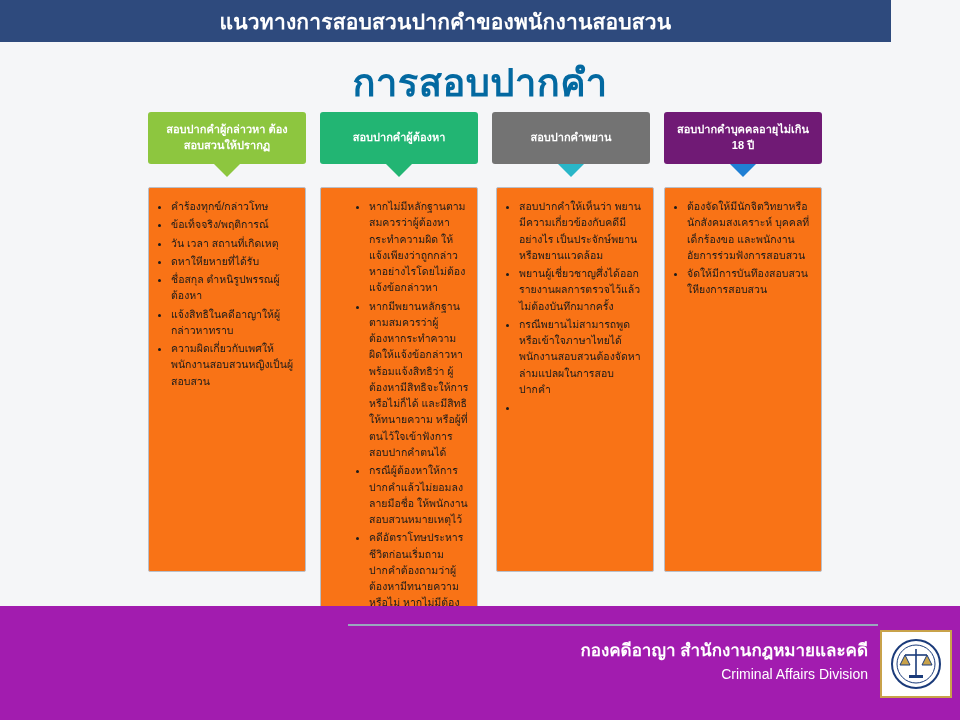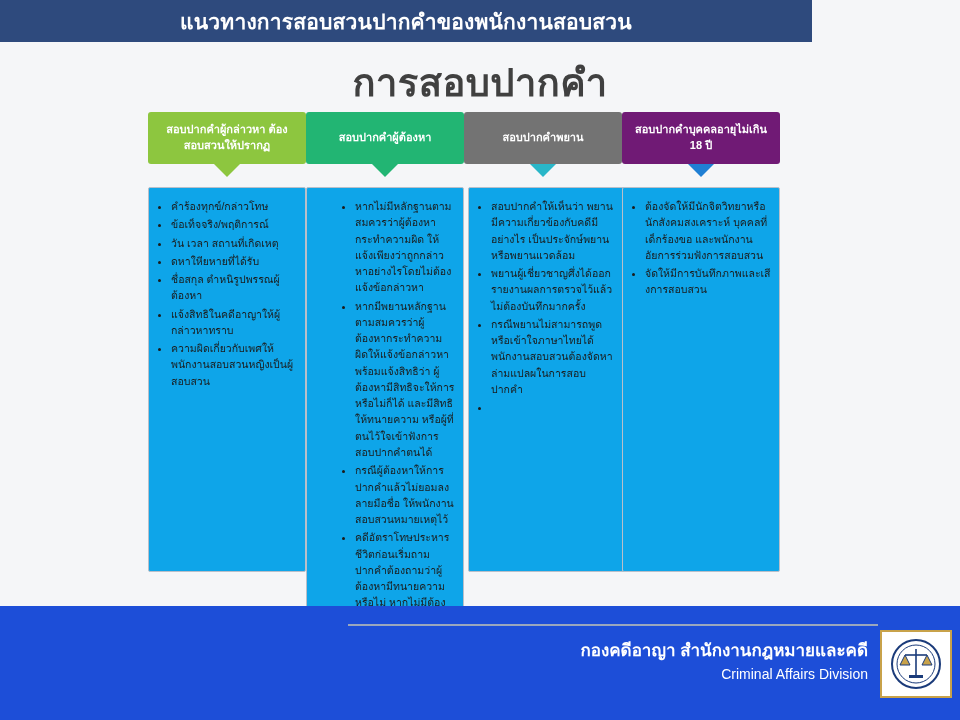--- a/index.html
+++ b/index.html
@@ -19,21 +19,21 @@
     width: 960px;
     height: 720px;
     background: #f5f6f8;
     overflow: hidden;
   }
   
   .header-bar {
     position: absolute;
     left: 0;
     top: 0;
-    width: 812px;
+    width: 891px;
     height: 42px;
     background: #2e4a7d;
     display: flex;
     align-items: center;
     justify-content: center;
   }
   .header-title {
     color: #ffffff;
     font-size: 21px;
     font-weight: bold;
@@ -42,30 +42,31 @@
   }
   
   .main-title {
     position: absolute;
     left: 0;
     top: 52px;
     width: 960px;
     text-align: center;
     font-size: 38px;
     font-weight: bold;
-    color: #404040;
+    color: #0369a1;
     letter-spacing: 0.5px;
   }
   
   .columns {
     position: absolute;
     left: 148px;
     top: 112px;
     width: 620px;
     display: flex;
+    gap: 14px;
   }
   .column {
     width: 158px;
     display: flex;
     flex-direction: column;
     align-items: center;
   }
   .col-header {
     width: 158px;
     min-height: 52px;
@@ -87,21 +88,21 @@
     height: 0;
     border-left: 13px solid transparent;
     border-right: 13px solid transparent;
     border-top-width: 13px;
     border-top-style: solid;
     margin-bottom: 10px;
   }
   .col-body {
     width: 158px;
     min-height: 385px;
-    background: #0ea5e9;
+    background: #f97316;
     border: 1px solid #b9bfc9;
     border-radius: 2px;
     box-sizing: border-box;
     padding: 10px 8px 12px 6px;
   }
   .col-body ul {
     margin: 0;
     padding-left: 16px;
     list-style-type: disc;
   }
@@ -121,21 +122,21 @@
   .col-3 .col-body { min-height: 385px; margin-left: 8px; }
   .col-4 .col-body { min-height: 385px; }
 
   
   .footer-bar {
     position: absolute;
     left: 0;
     bottom: 0;
     width: 960px;
     height: 114px;
-    background: #1d4ed8;
+    background: #a21caf;
   }
   .footer-rule {
     position: absolute;
     left: 348px;
     top: 18px;
     width: 530px;
     height: 2px;
     background: #9aa7bd;
   }
   .footer-text {
@@ -224,21 +225,21 @@
         </ul>
       </div>
     </div>
 
     <div class="column col-4">
       <div class="col-header" style="background:#701a75">สอบปากคำบุคคลอายุไม่เกิน 18 ปี</div>
       <div class="col-arrow" style="border-top-color:#1f7fd4"></div>
       <div class="col-body">
         <ul>
           <li>ต้องจัดให้มีนักจิตวิทยาหรือนักสังคมสงเคราะห์ บุคคลที่เด็กร้องขอ และพนักงานอัยการร่วมฟังการสอบสวน</li>
-          <li>จัดให้มีการบันทึกภาพและเสีงการสอบสวน</li>
+          <li>จัดให้มีการบันทึองสอบสวนใหียงการสอบสวน</li>
         </ul>
       </div>
     </div>
 
   </div>
 
   <div class="footer-bar">
     <div class="footer-rule"></div>
     <div class="footer-text">
       <div class="footer-line1">กองคดีอาญา สำนักงานกฎหมายและคดี</div>

